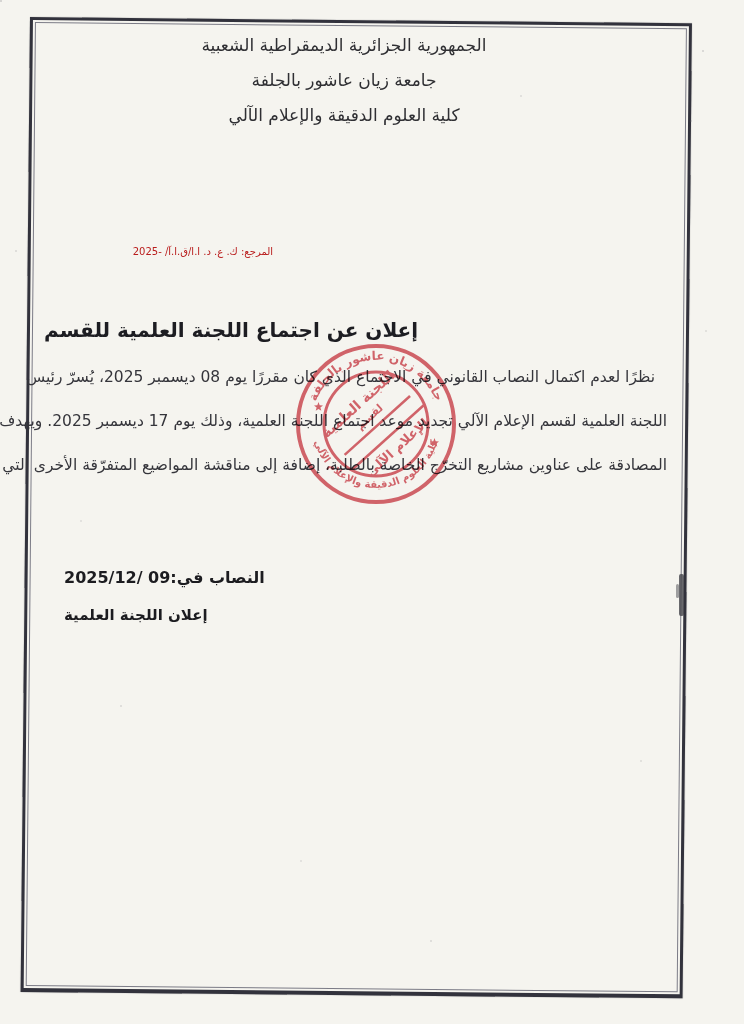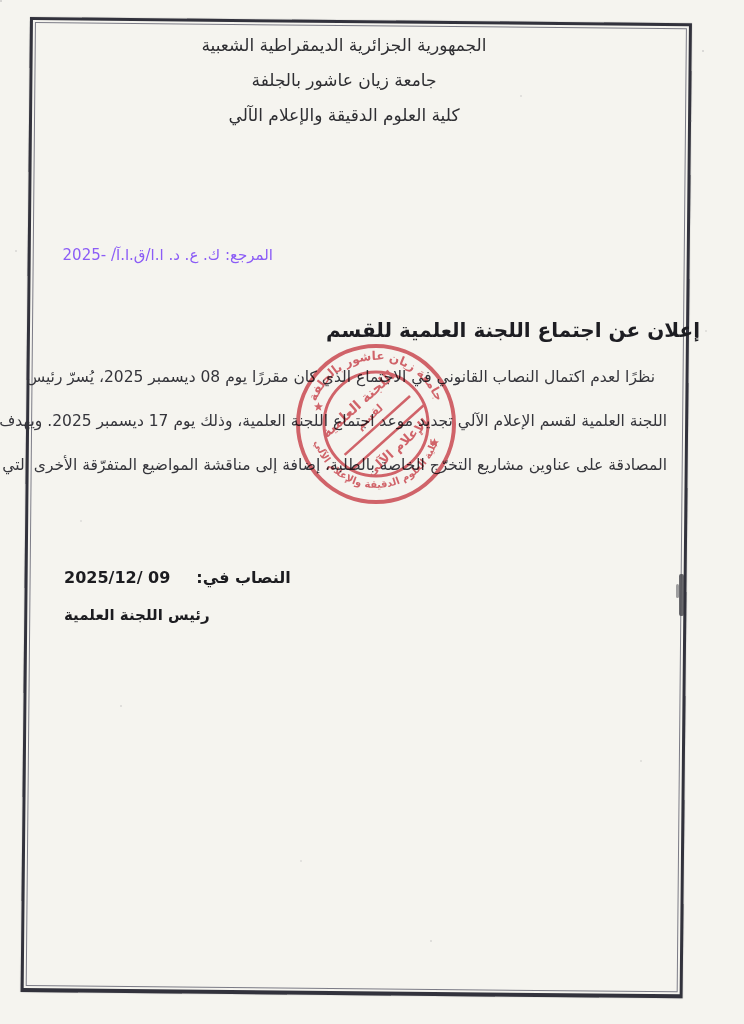--- a/index.html
+++ b/index.html
@@ -20,40 +20,40 @@
   .frame-inner{
     position:absolute;inset:2px;
     border:1px solid #7b7b86;
   }
   
   .header{position:absolute;left:16px;top:30px;width:656px;text-align:center;}
   .h-line{height:35px;line-height:30px;font-size:17px;direction:rtl;letter-spacing:.2px;}
   
   .ref{
     position:absolute;top:246px;right:471px;direction:rtl;white-space:nowrap;
-    font-size:15px;color:#8b5cf6;
+    font-size:10px;color:#b91c1c;
   }
   
   .title{
-    position:absolute;top:318px;left:30px;width:656px;text-align:right;
+    position:absolute;top:318px;left:30px;width:656px;text-align:left;
     transform:translateX(14px);
     font-size:20px;font-weight:bold;direction:rtl;color:#1d1d22;
   }
   
   .bodytext{position:absolute;top:366px;left:47px;width:620px;}
   .b-line{
     direction:rtl;text-align:justify;text-align-last:justify;
     font-size:15.5px;line-height:22px;margin-bottom:22px;color:#35353b;
     white-space:nowrap;
   }
   .b-line.first{text-indent:12px;}
   
   .date-row{
     position:absolute;left:64px;top:568px;display:flex;direction:ltr;
-    font-weight:bold;font-size:16px;color:#1c1c20;gap:26px;
+    font-weight:bold;font-size:16px;color:#1c1c20;
   }
   .signature{
     position:absolute;left:64px;top:606px;direction:rtl;
     font-weight:bold;font-size:15px;color:#1c1c20;
   }
   
   .stamp{
     position:absolute;left:292px;top:340px;width:168px;height:168px;
     mix-blend-mode:multiply;opacity:.88;
   }
@@ -108,21 +108,21 @@
     <div class="b-line first">نظرًا لعدم اكتمال النصاب القانوني في الاجتماع الذي كان مقررًا يوم 08 ديسمبر 2025، يُسرّ رئيس</div>
     <div class="b-line">اللجنة العلمية لقسم الإعلام الآلي تجديد موعد اجتماع اللجنة العلمية، وذلك يوم 17 ديسمبر 2025. ويهدف الاجتماع إلى</div>
     <div class="b-line">المصادقة على عناوين مشاريع التخرّج الخاصة بالطلبة، إضافة إلى مناقشة المواضيع المتفرّقة الأخرى التي قد تُطرح.</div>
   </div>
 
   <div class="date-row">
     <span dir="ltr">2025/12/ 09</span>
       <span dir="rtl">النصاب في:</span>
   </div>
 
-  <div class="signature">رئيس اللجنة العلمية</div>
+  <div class="signature">إعلان اللجنة العلمية</div>
 
   <svg class="stamp" viewBox="0 0 168 168" xmlns="http://www.w3.org/2000/svg">
     <defs>
       <path id="arcTop" d="M 20 84 A 64 64 0 0 1 148 84" fill="none"></path>
       <path id="arcBottom" d="M 20 84 A 64 64 0 0 0 148 84" fill="none"></path>
     </defs>
     <circle cx="84" cy="84" r="78" fill="none" stroke="#d4525c" stroke-width="4"></circle>
     <circle cx="84" cy="84" r="52" fill="none" stroke="#d4525c" stroke-width="3"></circle>
 
     <text font-size="12" fill="#d4525c" font-weight="bold" text-anchor="middle" font-family="DejaVu Sans, sans-serif">

